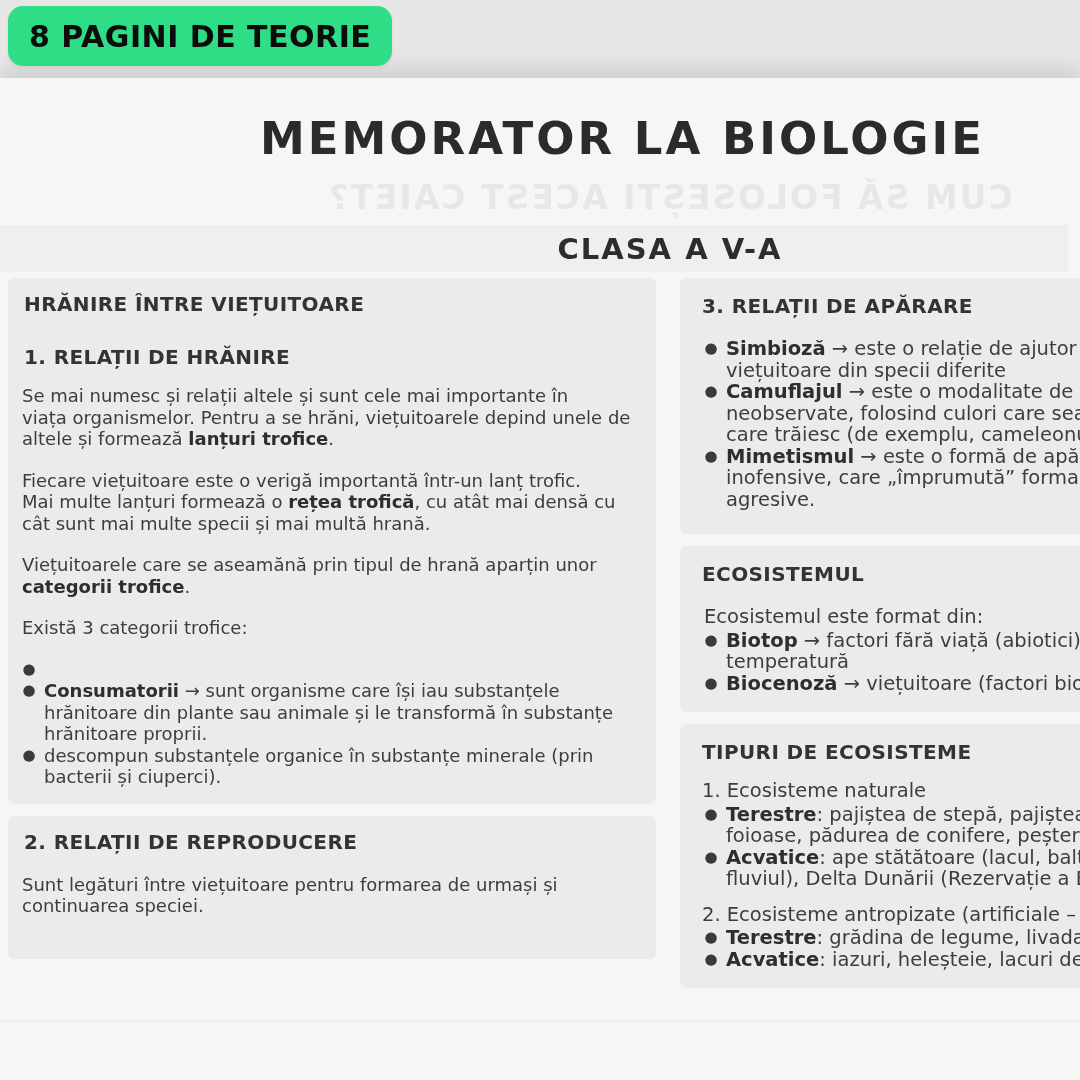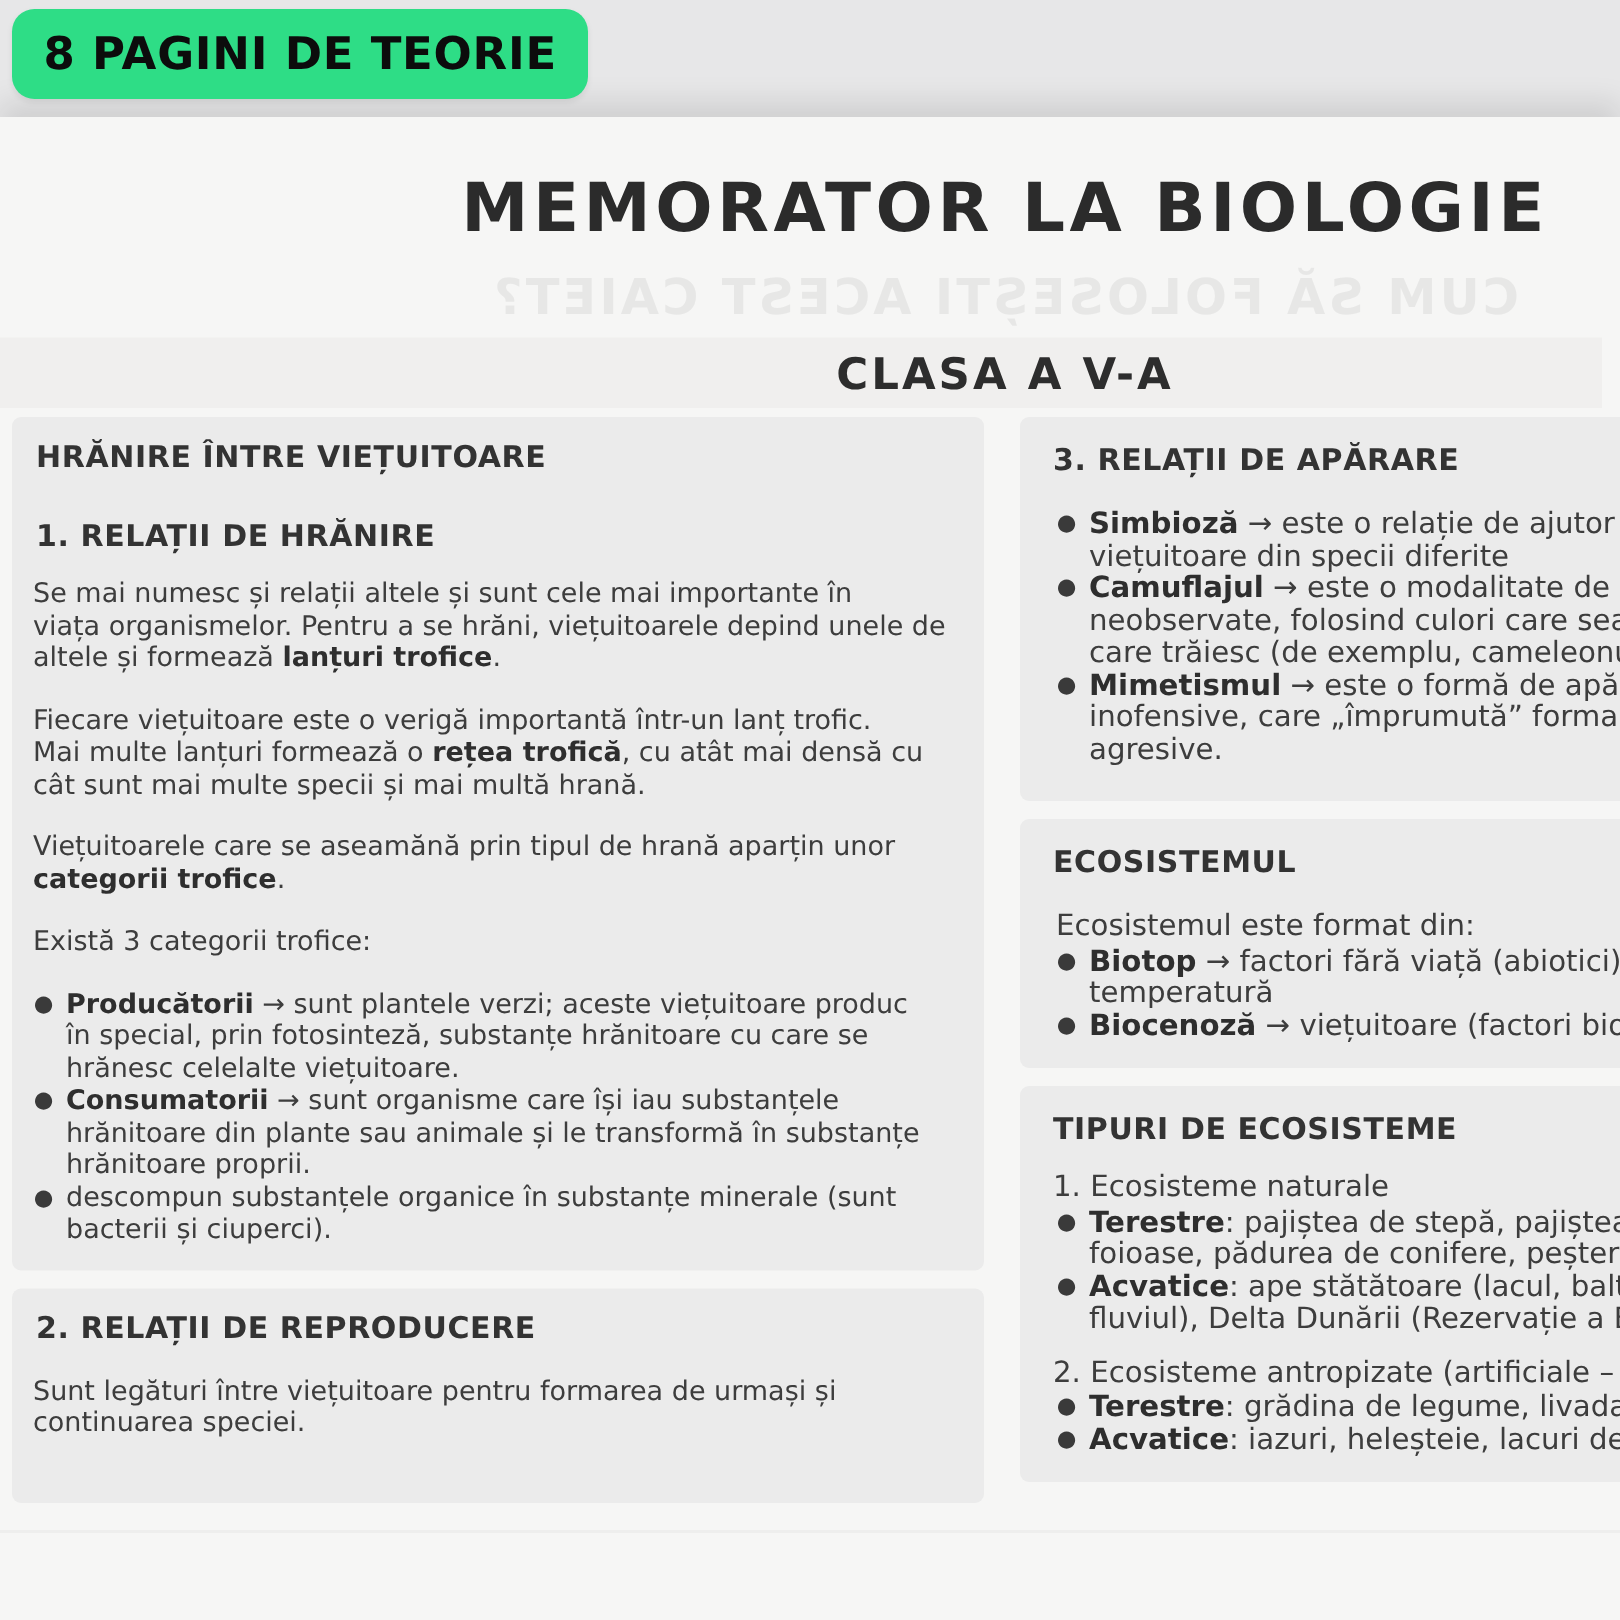--- a/index.html
+++ b/index.html
@@ -41,21 +41,20 @@
     box-shadow:0 2px 4px rgba(0,0,0,.08);
     z-index:5;
   }
   .badge span{
     font-size:30px;font-weight:700;letter-spacing:.5px;color:#0c0c0c;
     white-space:nowrap;
   }
 
   .page-title{
     position:absolute;top:112px;left:260px;width:820px;
-    text-align:center;
     font-size:45px;font-weight:700;letter-spacing:3px;
     color:#2b2b2b;white-space:nowrap;
     z-index:2;
   }
   .ghost-text{
     position:absolute;top:178px;left:260px;width:820px;
     text-align:center;
     font-size:33px;font-weight:700;letter-spacing:2px;
     transform:scaleX(-1);
     color:#333;opacity:.07;white-space:nowrap;
@@ -159,38 +158,33 @@
         <div class="para">
             <div class="tline"><span>Viețuitoarele care se aseamănă prin tipul de hrană aparțin unor</span></div>
             <div class="tline"><span class="b">categorii trofice</span><span>.</span></div>
           </div>
         <div class="para">
             <div class="tline"><span>Există 3 categorii trofice:</span></div>
           </div>
         <ul class="bullets">
           <li>
             <span class="marker">●</span>
-            <div class="btext">
-                <div class="tline"><span class="b">Producătorii</span><span> → sunt plantele verzi; aceste viețuitoare produc</span></div>
-                <div class="tline"><span>în special, prin fotosinteză, substanțe hrănitoare cu care se</span></div>
-                <div class="tline"><span>hrănesc celelalte viețuitoare.</span></div>
-              </div>
           </li>
           <li>
             <span class="marker">●</span>
             <div class="btext">
                 <div class="tline"><span class="b">Consumatorii</span><span> → sunt organisme care își iau substanțele</span></div>
                 <div class="tline"><span>hrănitoare din plante sau animale și le transformă în substanțe</span></div>
                 <div class="tline"><span>hrănitoare proprii.</span></div>
               </div>
           </li>
           <li>
             <span class="marker">●</span>
             <div class="btext">
-                <div class="tline"><span>descompun substanțele organice în substanțe minerale (sunt</span></div>
+                <div class="tline"><span>descompun substanțele organice în substanțe minerale (prin</span></div>
                 <div class="tline"><span>bacterii și ciuperci).</span></div>
               </div>
           </li>
         </ul>
       </section>
 
       <section class="panel panel-b">
         <h3 class="mb-sm">2. RELAȚII DE REPRODUCERE</h3>
         <div class="para tight">
             <div class="tline"><span>Sunt legături între viețuitoare pentru formarea de urmași și</span></div>

